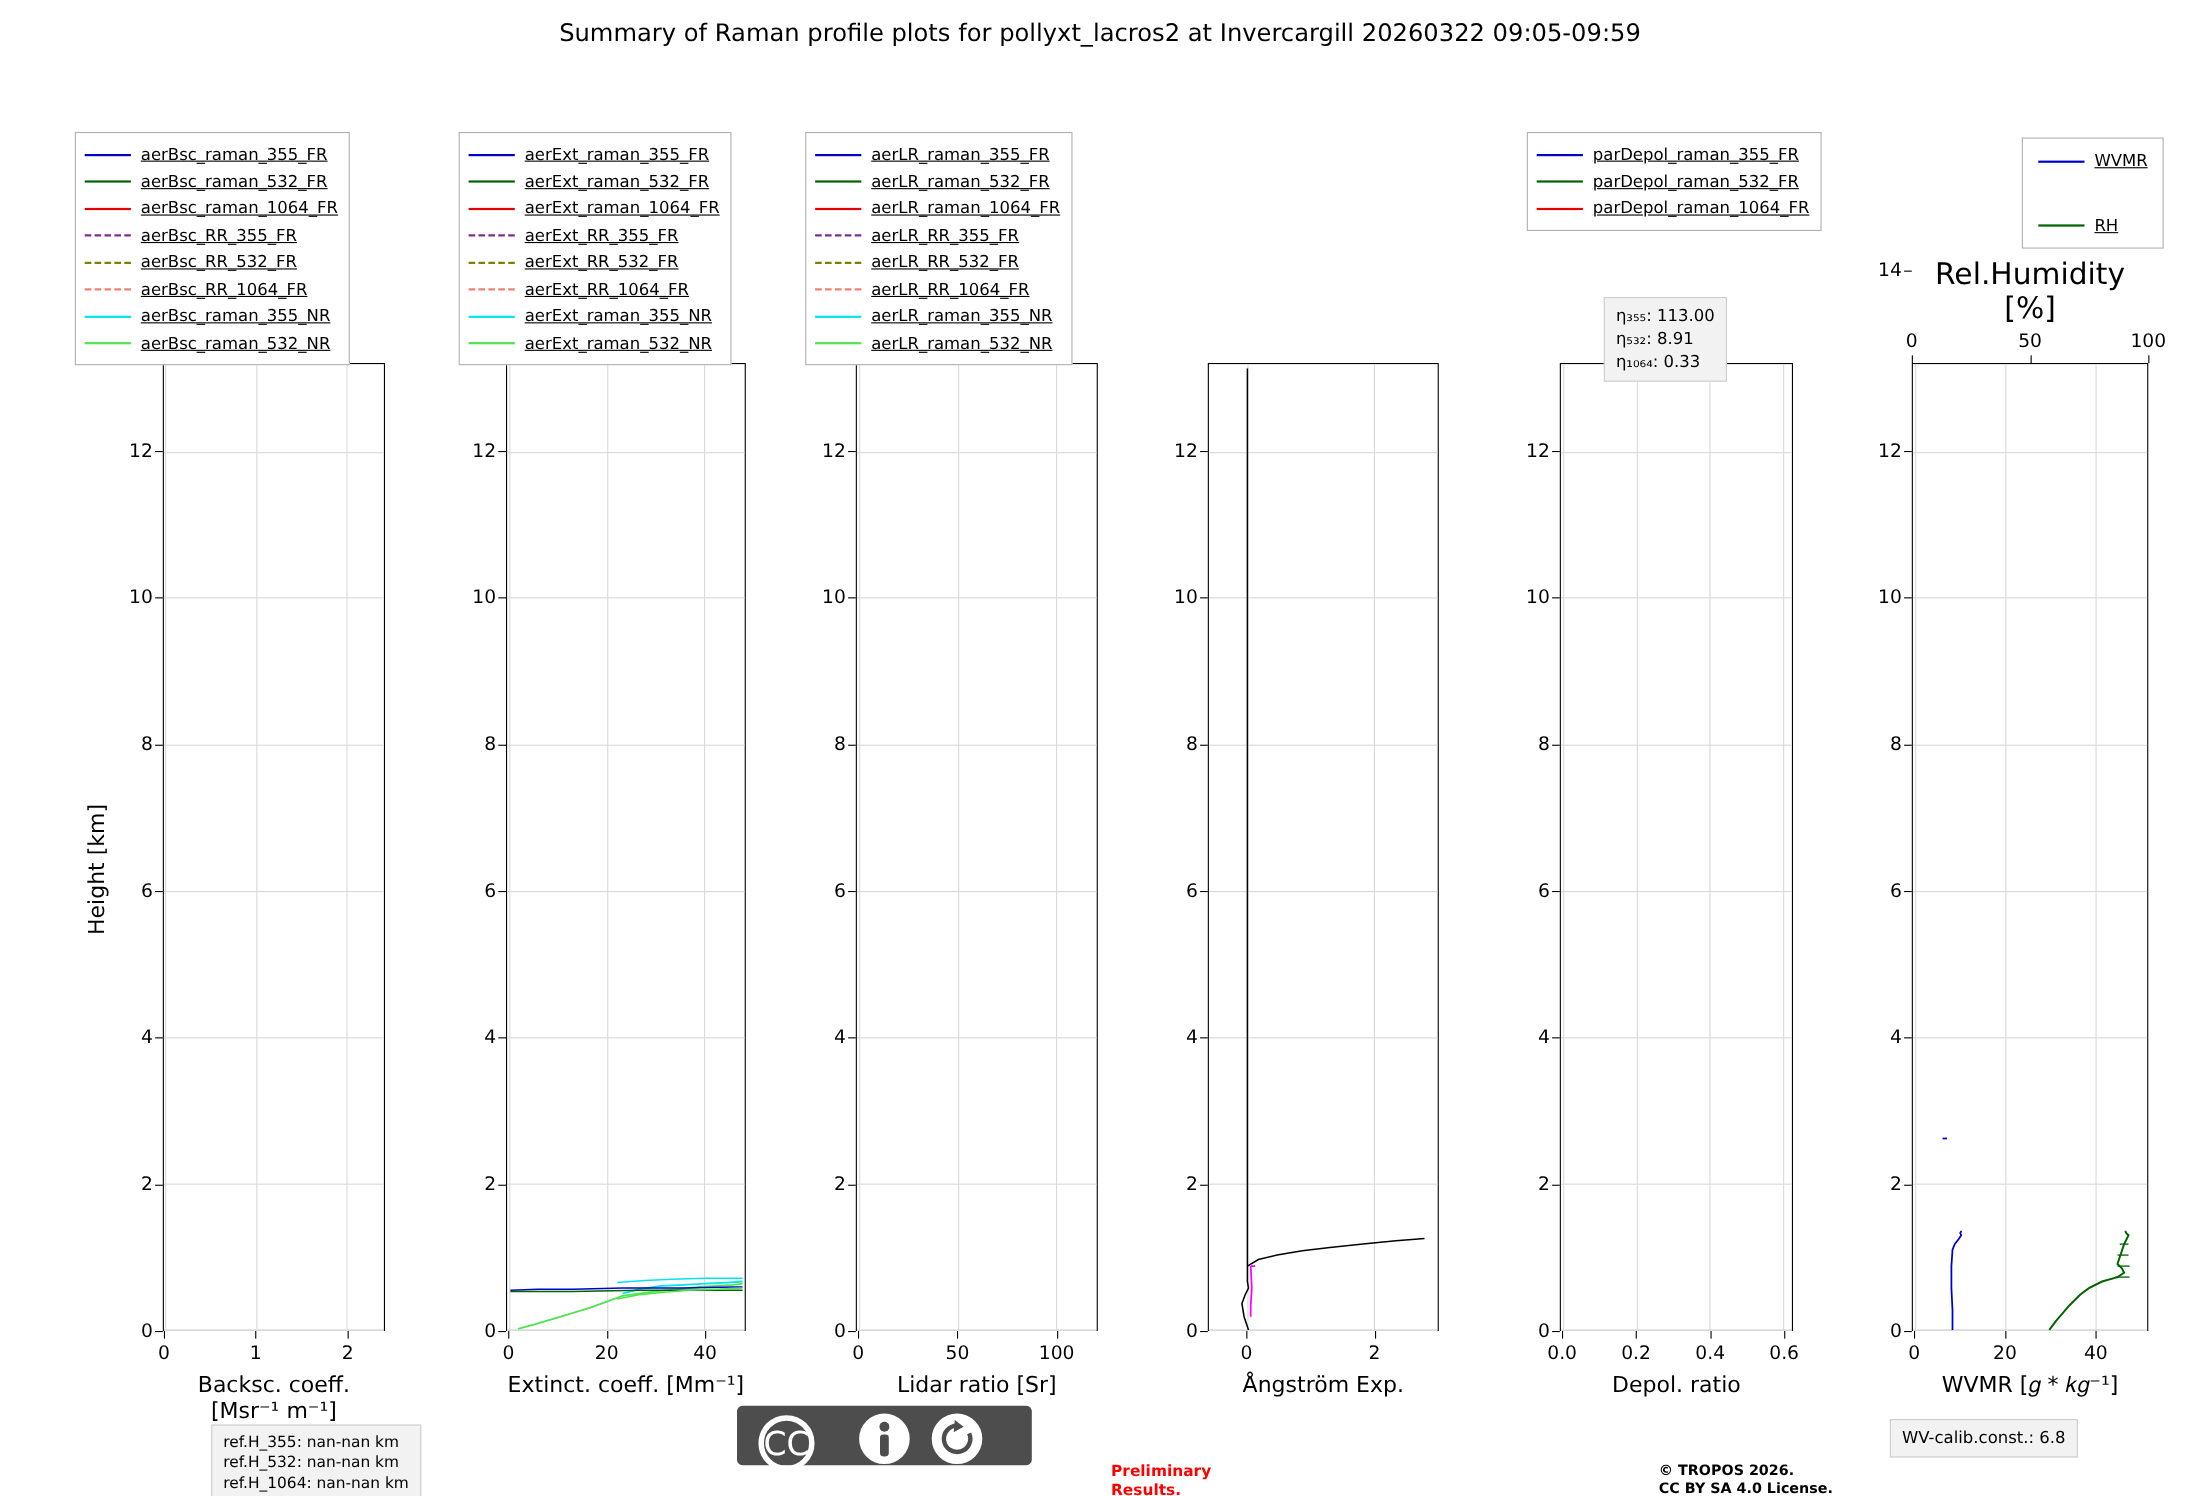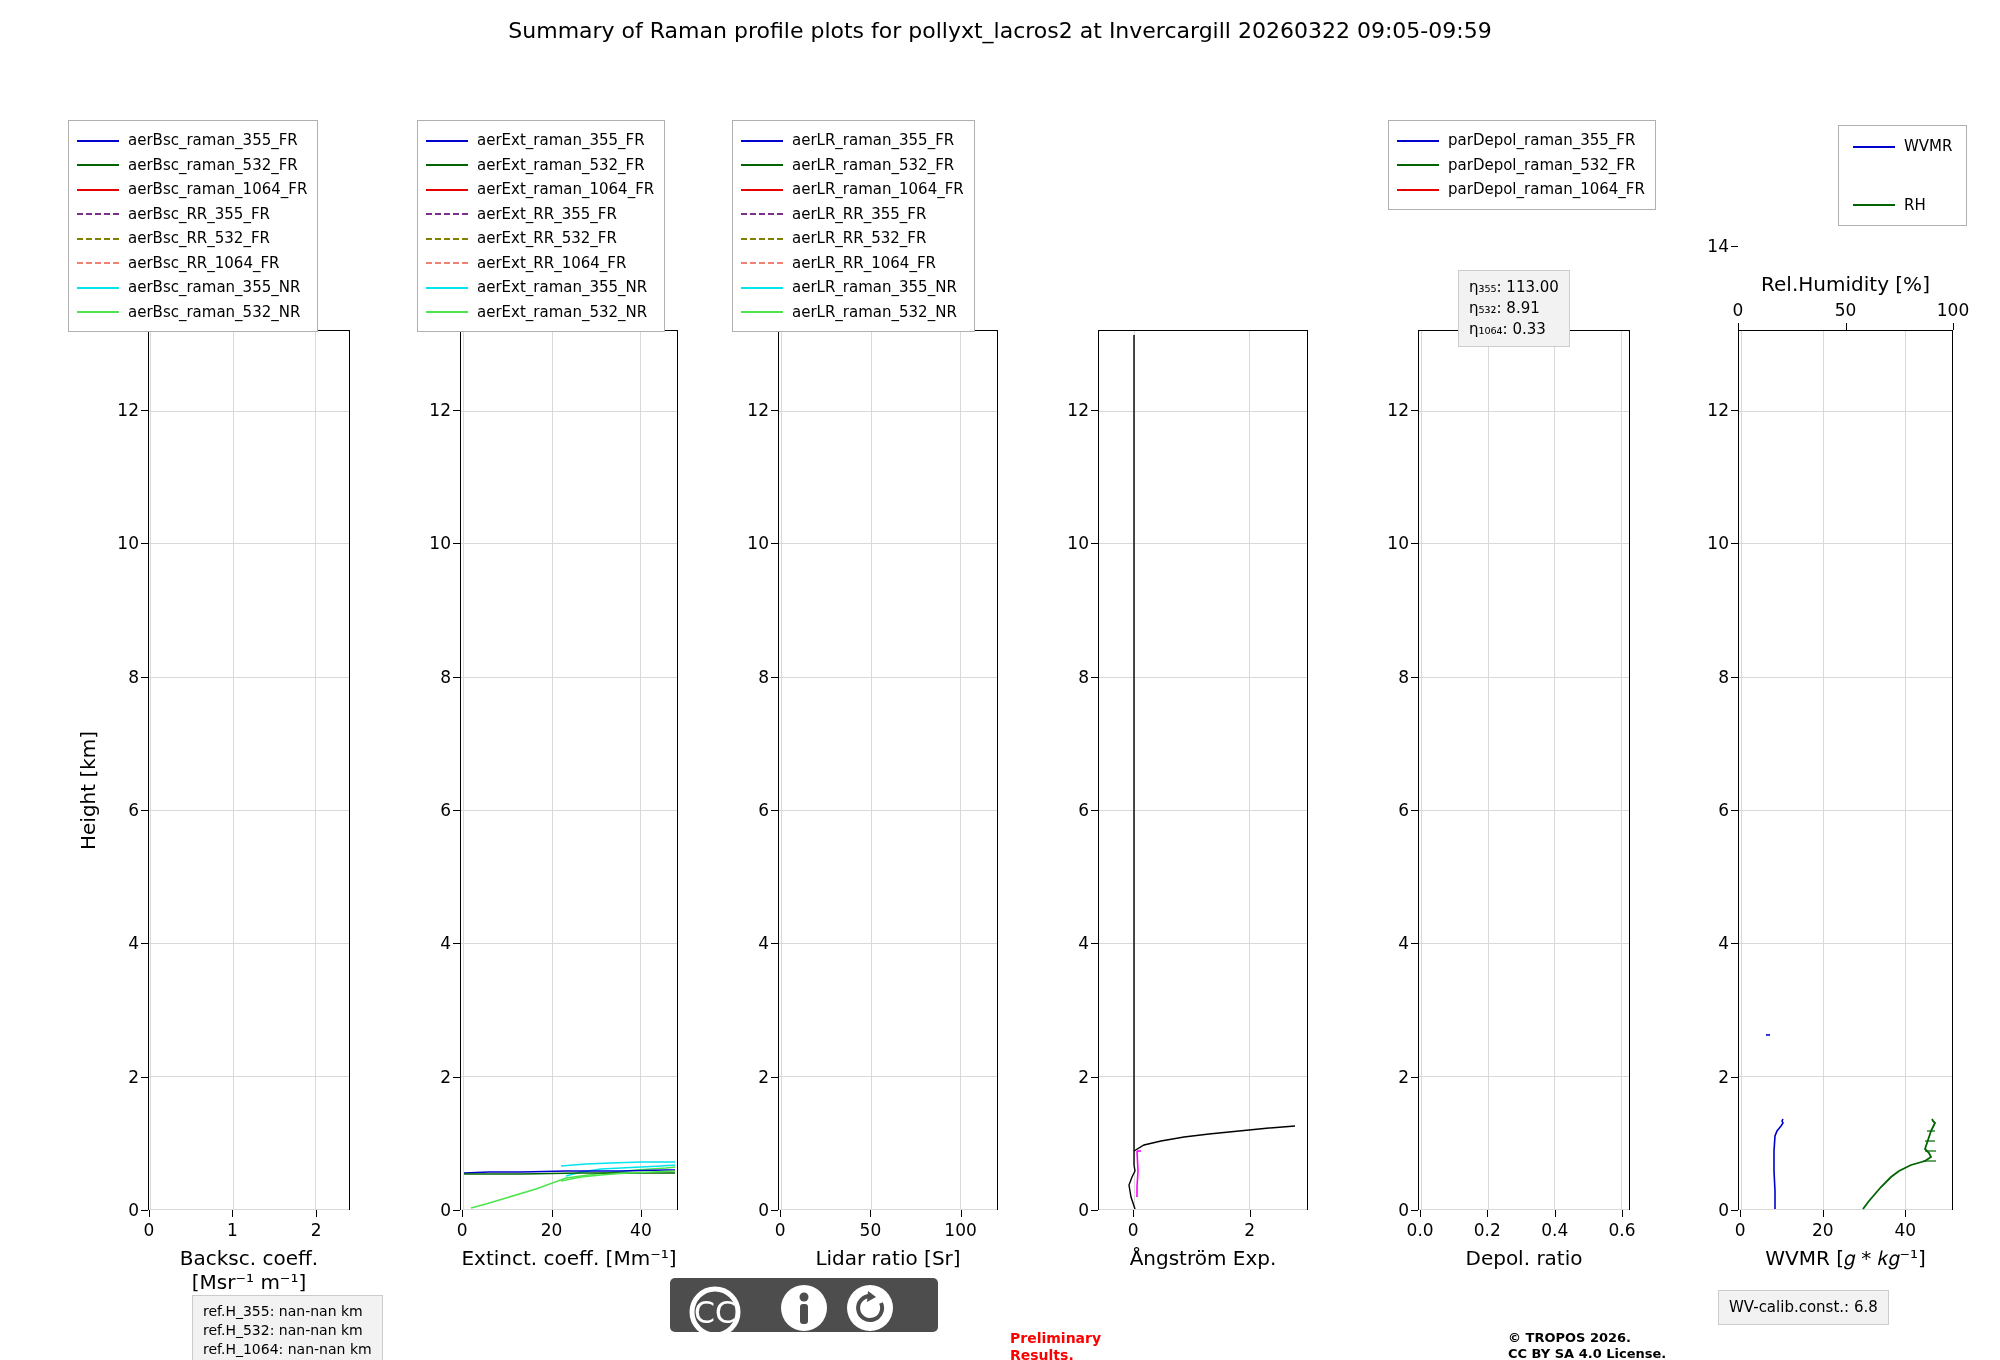--- a/index.html
+++ b/index.html
@@ -8,26 +8,26 @@
   .panel{position:absolute;top:330px;height:880px;}
   .axes{position:absolute;left:0;top:0;width:100%;height:100%;border:1.2px solid #000;box-sizing:border-box;background:#fff;}
   .grid-v{position:absolute;top:0;bottom:0;width:1px;background:#d9d9d9;}
   .grid-h{position:absolute;left:0;right:0;height:1px;background:#d9d9d9;}
   .ytick{position:absolute;right:100%;transform:translateY(-50%);padding-right:9px;font-size:17px;white-space:nowrap;}
   .ytickmark{position:absolute;right:100%;width:7px;height:1px;background:#000;}
   .xtick{position:absolute;top:100%;transform:translateX(-50%);padding-top:10px;font-size:17px;white-space:nowrap;}
   .xtickmark{position:absolute;top:100%;height:7px;width:1px;background:#000;}
   .xlabel{position:absolute;top:100%;margin-top:36px;width:100%;text-align:center;font-size:20px;}
   .ylabel{position:absolute;font-size:20px;transform:rotate(-90deg);transform-origin:left top;white-space:nowrap;}
-  .legend{position:absolute;border:1px solid #b0b0b0;background:#fff;padding:7px 10px 7px 8px;font-size:15px;line-height:24.5px;z-index:6;}
+  .legend{position:absolute;border:1px solid #b0b0b0;background:#fff;padding:7px 10px 7px 8px;font-size:15px;line-height:24.5px;z-index:6;text-decoration:underline;}
   .legend table{border-collapse:collapse;}
   .legend td{padding:0;vertical-align:middle;}
   .lgline{display:inline-block;width:42px;height:0;border-top-width:2px;margin-right:9px;vertical-align:middle;}
   .lgtext{white-space:nowrap;}
-  .toplabel{position:absolute;bottom:100%;margin-bottom:34px;width:100%;text-align:center;font-size:20px;}
+  .toplabel{position:absolute;bottom:100%;margin-bottom:34px;width:100%;text-align:center;font-size:27px;}
   .xtick-top{position:absolute;bottom:100%;transform:translateX(-50%);padding-bottom:10px;font-size:17px;}
   .xtickmark-top{position:absolute;bottom:100%;height:7px;width:1px;background:#000;}
   .annot{position:absolute;background:#f2f2f2;border:1px solid #cccccc;font-size:15px;padding:6px 10px;line-height:21px;white-space:nowrap;}
   .footnote{position:absolute;font-size:14px;line-height:19px;}
   .cc{position:absolute;left:670px;top:1278px;width:268px;height:54px;background:#4d4d4d;border-radius:5px;}
   .ccinner{position:absolute;inset:0;color:#fff;}
   .prelim{position:absolute;left:1010px;top:1330px;font-size:14px;color:#ff0000;font-weight:bold;line-height:17px;}
   .tropos{position:absolute;left:1508px;top:1330px;font-size:13px;font-weight:bold;line-height:16px;}
   svg{position:absolute;left:0;top:0;overflow:visible;}
 </style>

